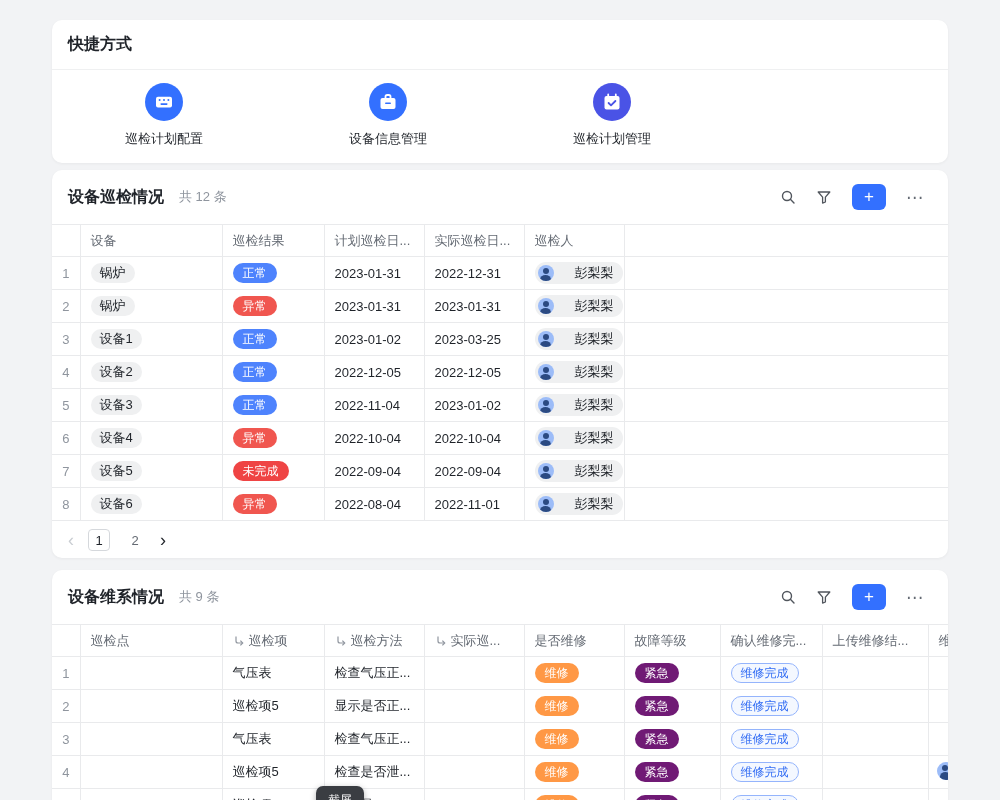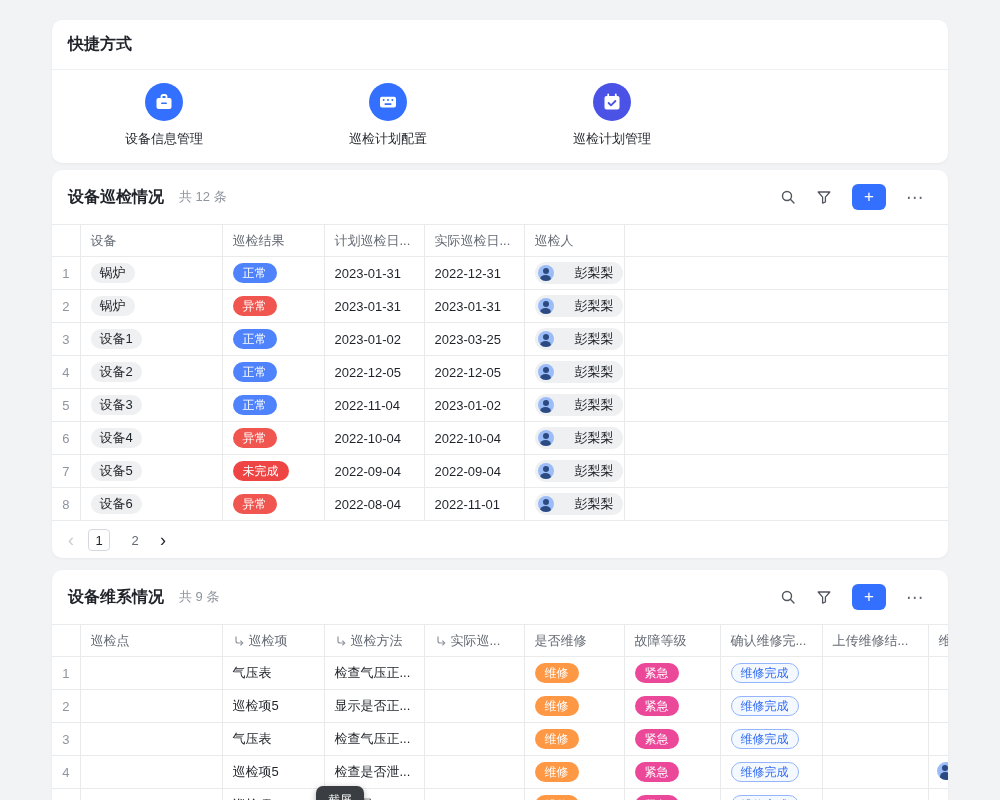--- a/index.html
+++ b/index.html
@@ -50,21 +50,21 @@
   .grid .num{width:28px;padding:0 2px;text-align:center;color:#8f959e}
   .grid .last{border-right:none}
   .th-inner{display:inline-flex;align-items:center;gap:4px}
 
   .chip{display:inline-block;background:#eff0f1;border-radius:10px;padding:2px 9px;line-height:16px}
   .pill{display:inline-block;border-radius:10px;padding:2px 10px;line-height:16px;font-size:12px;color:#fff}
   .pill[data-v="blue"]{background:#4e83fd}
   .pill[data-v="red"]{background:#f0564f}
   .pill[data-v="green"]{background:#ef4444}
   .pill[data-v="orange"]{background:#ff9845}
-  .pill[data-v="yellow"]{background:#ec4899}
+  .pill[data-v="yellow"]{background:#701a75}
   .pill-outline{
     display:inline-block;border-radius:10px;padding:1px 9px;line-height:16px;font-size:12px;
     color:#336df4;background:#f4f8ff;border:1px solid #94b4fc;
   }
   .person{display:inline-flex;align-items:center;gap:21px;background:#eff0f1;border-radius:11px;padding:2px 9px 2px 3px}
   .avatar{width:16px;height:16px;border-radius:50%;background:#9cbcf8;position:relative;overflow:hidden;flex:0 0 16px;display:inline-block}
   .avatar::before{content:"";position:absolute;top:2.5px;left:5px;width:6px;height:6px;border-radius:50%;background:#2b4a82}
   .avatar::after{content:"";position:absolute;top:9.5px;left:2.5px;width:11px;height:9px;border-radius:50%;background:#2b4a82}
   .edge-avatar{position:absolute;right:-7px;top:192px;width:18px;height:18px}
 
@@ -83,41 +83,41 @@
 </head>
 <body>
 
 <div class="canvas">
 
   <section class="card card-shortcuts">
     <div class="sc-head">
       <span class="card-title">快捷方式</span>
     </div>
     <div class="sc-row">
-      <div class="shortcut">
-        <span class="sc-icon sc-blue">
-          <svg width="20" height="20" viewBox="0 0 20 20">
-            <rect x="2.5" y="6" width="15" height="11" rx="2" fill="#fff"></rect>
-            <path d="M7.5 6V4.6A1.6 1.6 0 0 1 9.1 3h1.8a1.6 1.6 0 0 1 1.6 1.6V6" fill="none" stroke="#fff" stroke-width="1.8"></path>
-            <path d="M7.8 11.2h4.4" stroke="#3370ff" stroke-width="1.6" stroke-linecap="round"></path>
-          </svg>
-        </span>
-        <span class="sc-label">设备信息管理</span>
-      </div>
       <div class="shortcut">
         <span class="sc-icon sc-blue">
           <svg width="20" height="20" viewBox="0 0 20 20">
             <rect x="2" y="4.8" width="16" height="10.8" rx="2" fill="#fff"></rect>
             <circle cx="5.6" cy="8" r="1" fill="#3370ff"></circle>
             <circle cx="10" cy="8" r="1" fill="#3370ff"></circle>
             <circle cx="14.4" cy="8" r="1" fill="#3370ff"></circle>
             <rect x="6.4" y="11.2" width="7.2" height="1.7" rx=".8" fill="#3370ff"></rect>
           </svg>
         </span>
         <span class="sc-label">巡检计划配置</span>
+      </div>
+      <div class="shortcut">
+        <span class="sc-icon sc-blue">
+          <svg width="20" height="20" viewBox="0 0 20 20">
+            <rect x="2.5" y="6" width="15" height="11" rx="2" fill="#fff"></rect>
+            <path d="M7.5 6V4.6A1.6 1.6 0 0 1 9.1 3h1.8a1.6 1.6 0 0 1 1.6 1.6V6" fill="none" stroke="#fff" stroke-width="1.8"></path>
+            <path d="M7.8 11.2h4.4" stroke="#3370ff" stroke-width="1.6" stroke-linecap="round"></path>
+          </svg>
+        </span>
+        <span class="sc-label">设备信息管理</span>
       </div>
       <div class="shortcut">
         <span class="sc-icon sc-indigo">
           <svg width="20" height="20" viewBox="0 0 20 20">
             <rect x="2.5" y="4" width="15" height="13.5" rx="2" fill="#fff"></rect>
             <path d="M6.2 2.5v3M13.8 2.5v3" stroke="#fff" stroke-width="1.8" stroke-linecap="round"></path>
             <path d="M6.6 11l2.4 2.4 4.4-4.4" fill="none" stroke="#4a53e6" stroke-width="1.8" stroke-linecap="round" stroke-linejoin="round"></path>
           </svg>
         </span>
         <span class="sc-label">巡检计划管理</span>

